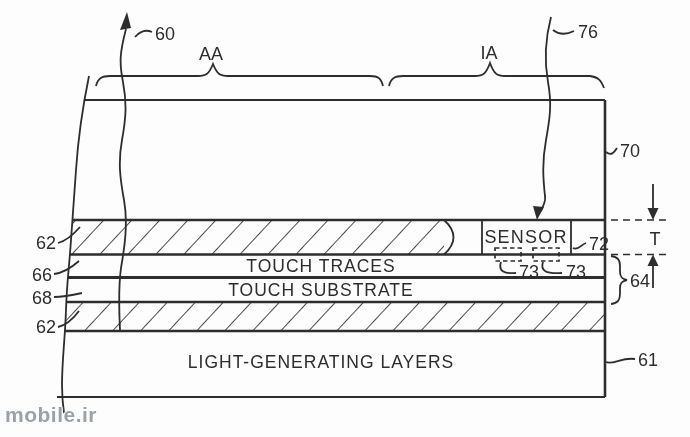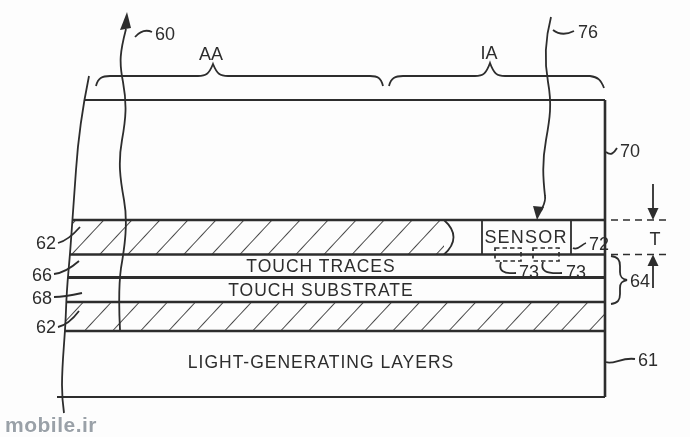--- a/index.html
+++ b/index.html
@@ -22,21 +22,21 @@
   .hln{stroke:var(--line);stroke-width:1.7;}
   .mask{fill:var(--background);stroke:none;}
   text{fill:var(--line);}
   .ref{font-size:18px;}
   .reg{font-size:18px;text-anchor:middle;}
   .layer{font-size:17.5px;letter-spacing:1px;text-anchor:middle;}
   .sensor-t{font-size:18px;letter-spacing:1.2px;text-anchor:middle;}
   .end{text-anchor:end;}
   .mid{text-anchor:middle;}
   .watermark{
-    position:absolute;left:5px;top:413px;
+    position:absolute;left:5px;top:403px;
     font-size:21px;font-weight:700;letter-spacing:.5px;
     color:var(--watermark);
     text-shadow:0 1px 1px #fff,0 -1px 1px #fff,1px 0 1px #fff,-1px 0 1px #fff;
     user-select:none;
   }
 </style>
 </head>
 <body>
 
 <div class="stage">

